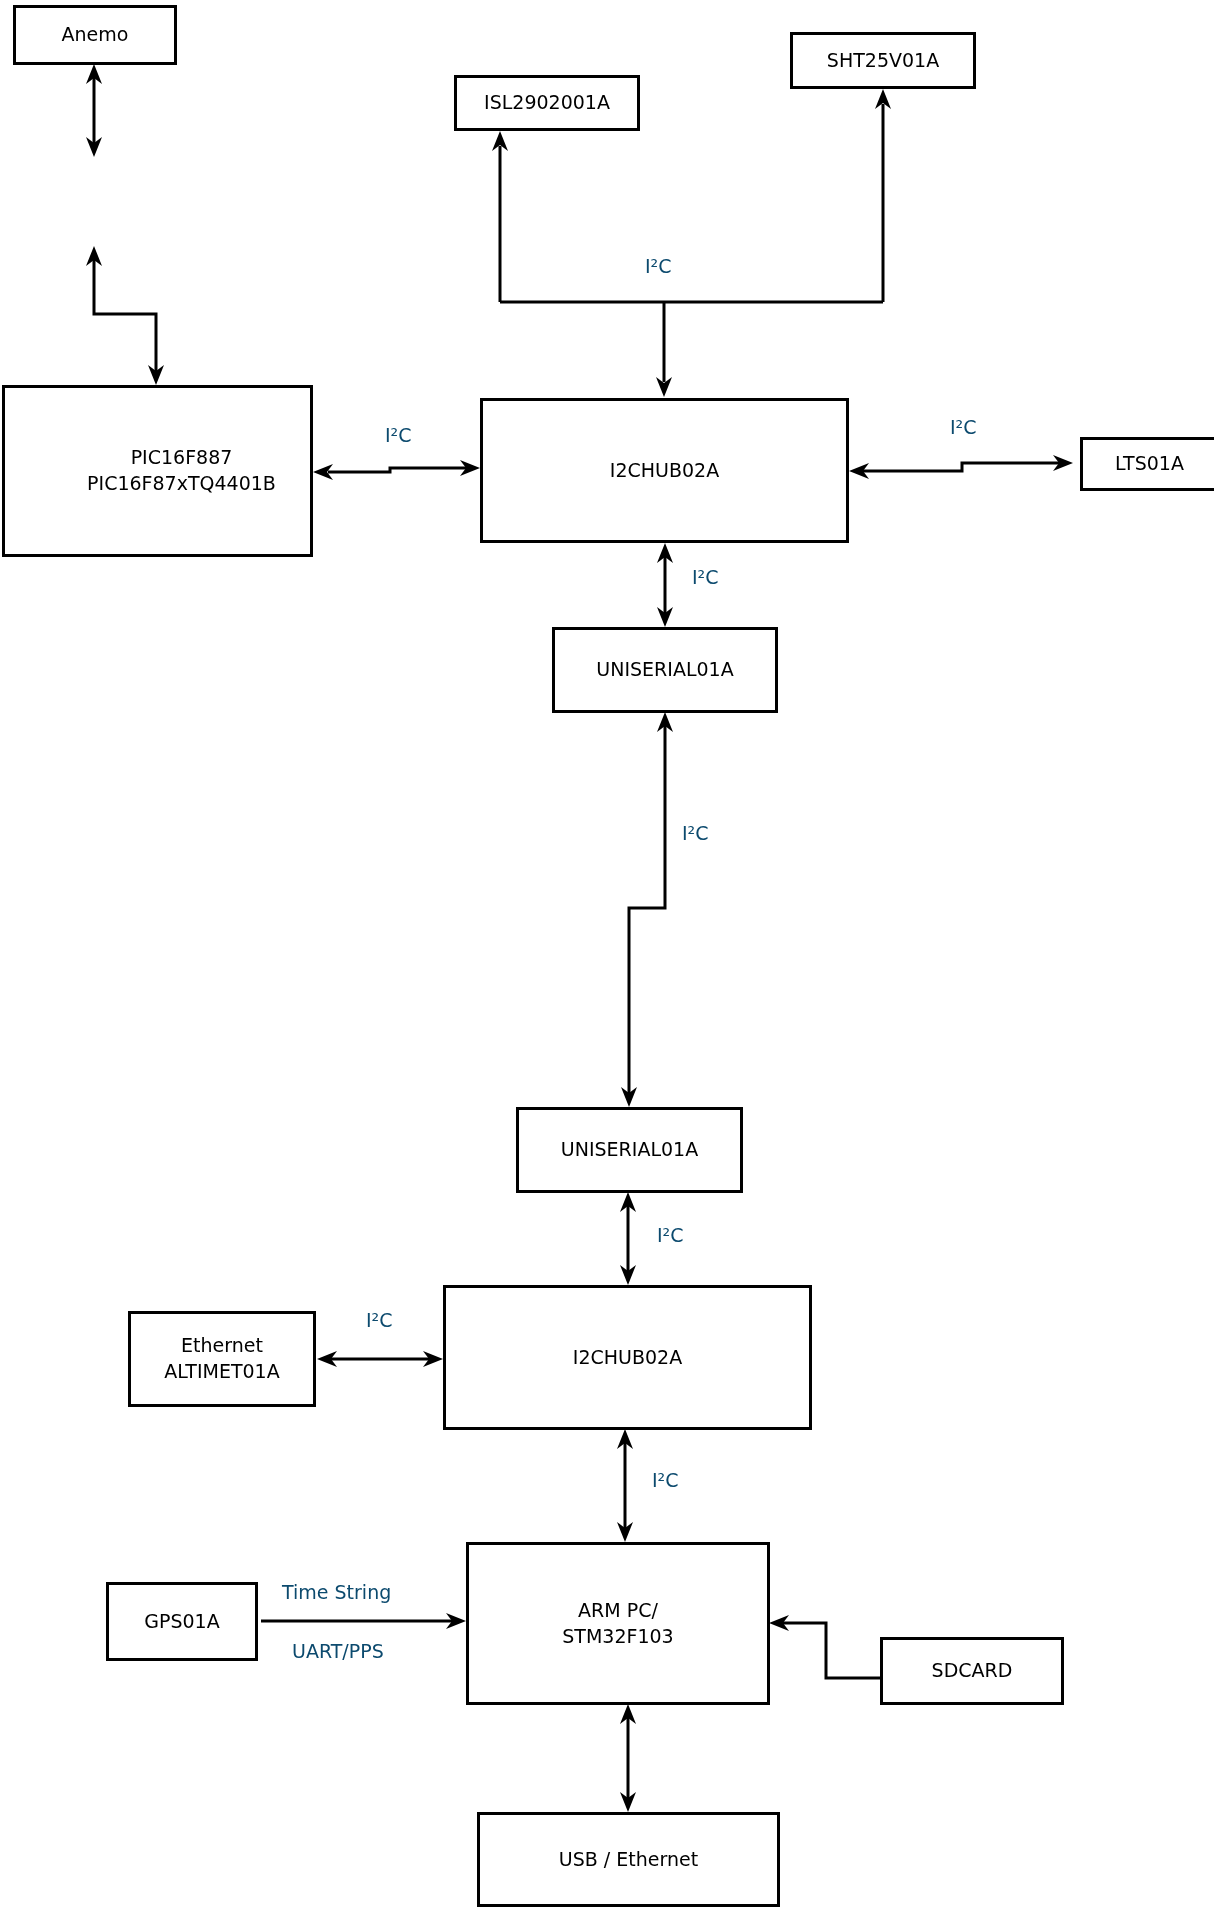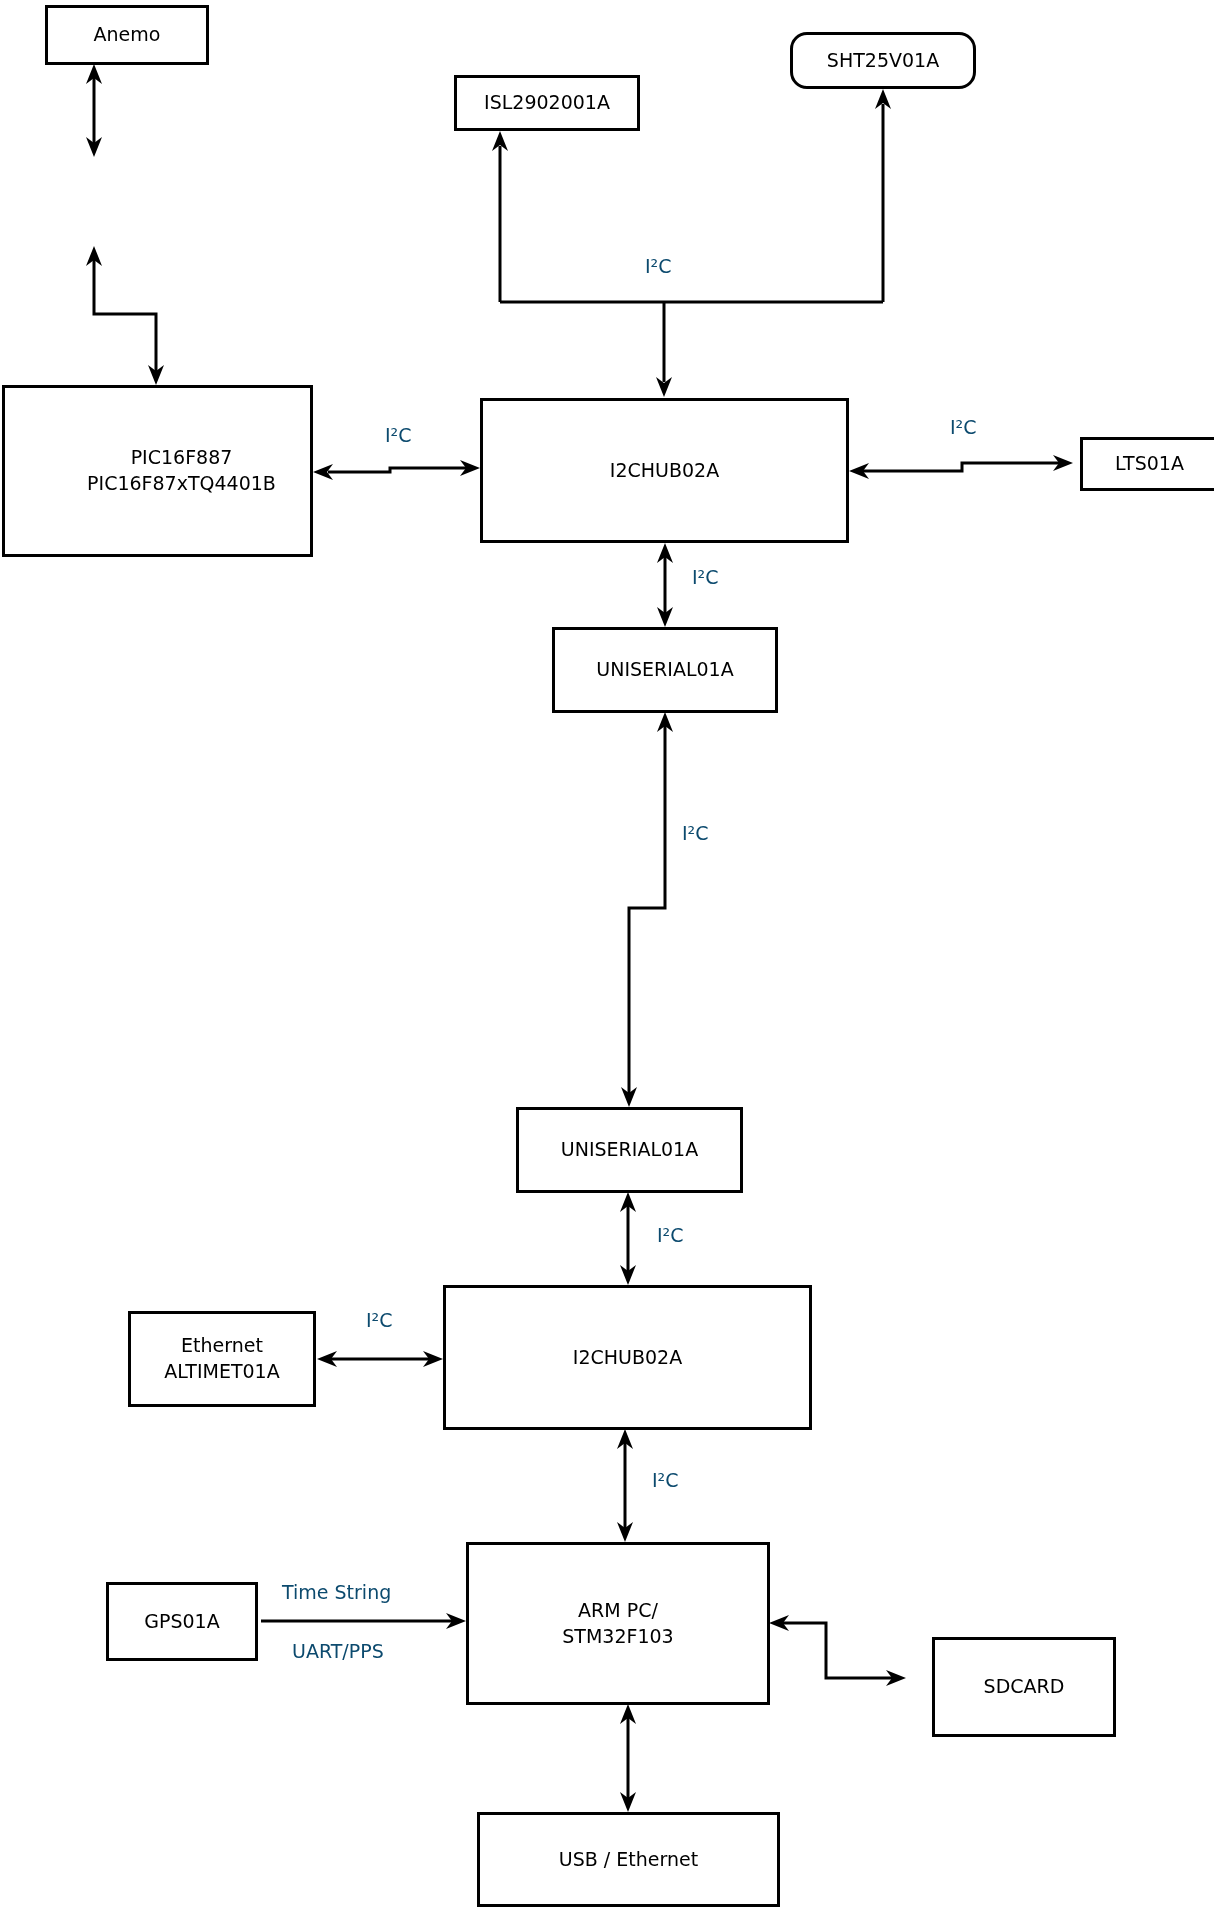--- a/index.html
+++ b/index.html
@@ -125,35 +125,35 @@
       <polygon points="906,1678 886,1670 892,1678 886,1686"></polygon>
     </g>
 
     <g>
       <path d="M628,1718 V1798"></path>
       <polygon points="628,1704 620,1724 628,1718 636,1724"></polygon>
       <polygon points="628,1812 620,1792 628,1798 636,1792"></polygon>
     </g>
   </svg>
 
-  <div class="box" style="left:13px; top:5px; width:164px; height:60px;margin-left:32px;">
+  <div class="box" style="left:13px; top:5px; width:164px; height:60px;">
     <span class="box-label">Anemo</span>
   </div>
 
 
   <div class="box" style="left:2px; top:385px; width:311px; height:172px;padding-left:48px;">
     <span class="box-label">PIC16F887
 PIC16F87xTQ4401B</span>
   </div>
 
   <div class="box" style="left:406px; top:75px; width:186px; height:56px;margin-left:48px;">
     <span class="box-label">ISL2902001A</span>
   </div>
 
-  <div class="box" style="left:790px; top:32px; width:186px; height:57px;border-radius:17px;">
+  <div class="box" style="left:790px; top:32px; width:186px; height:57px;">
     <span class="box-label">SHT25V01A</span>
   </div>
 
   <div class="box" style="left:480px; top:398px; width:369px; height:145px;">
     <span class="box-label">I2CHUB02A</span>
   </div>
 
   <div class="box" style="left:1073px; top:437px; width:139px; height:54px;margin-left:7px;">
     <span class="box-label">LTS01A</span>
   </div>
@@ -177,21 +177,21 @@
 
   <div class="box" style="left:466px; top:1542px; width:304px; height:163px;">
     <span class="box-label">ARM PC/
 STM32F103</span>
   </div>
 
   <div class="box" style="left:106px; top:1582px; width:152px; height:79px;">
     <span class="box-label">GPS01A</span>
   </div>
 
-  <div class="box" style="left:932px; top:1637px; width:184px; height:100px;text-align:center;">
+  <div class="box" style="left:880px; top:1637px; width:184px; height:68px;text-align:center;">
     <span class="box-label">SDCARD</span>
   </div>
 
   <div class="box" style="left:477px; top:1812px; width:303px; height:95px;justify-content:center;">
     <span class="box-label">USB / Ethernet</span>
   </div>
 
   <div class="edge-label" style="left:645px; top:255px;">I²C</div>
   <div class="edge-label" style="left:385px; top:424px;">I²C</div>
   <div class="edge-label" style="left:950px; top:416px;">I²C</div>

